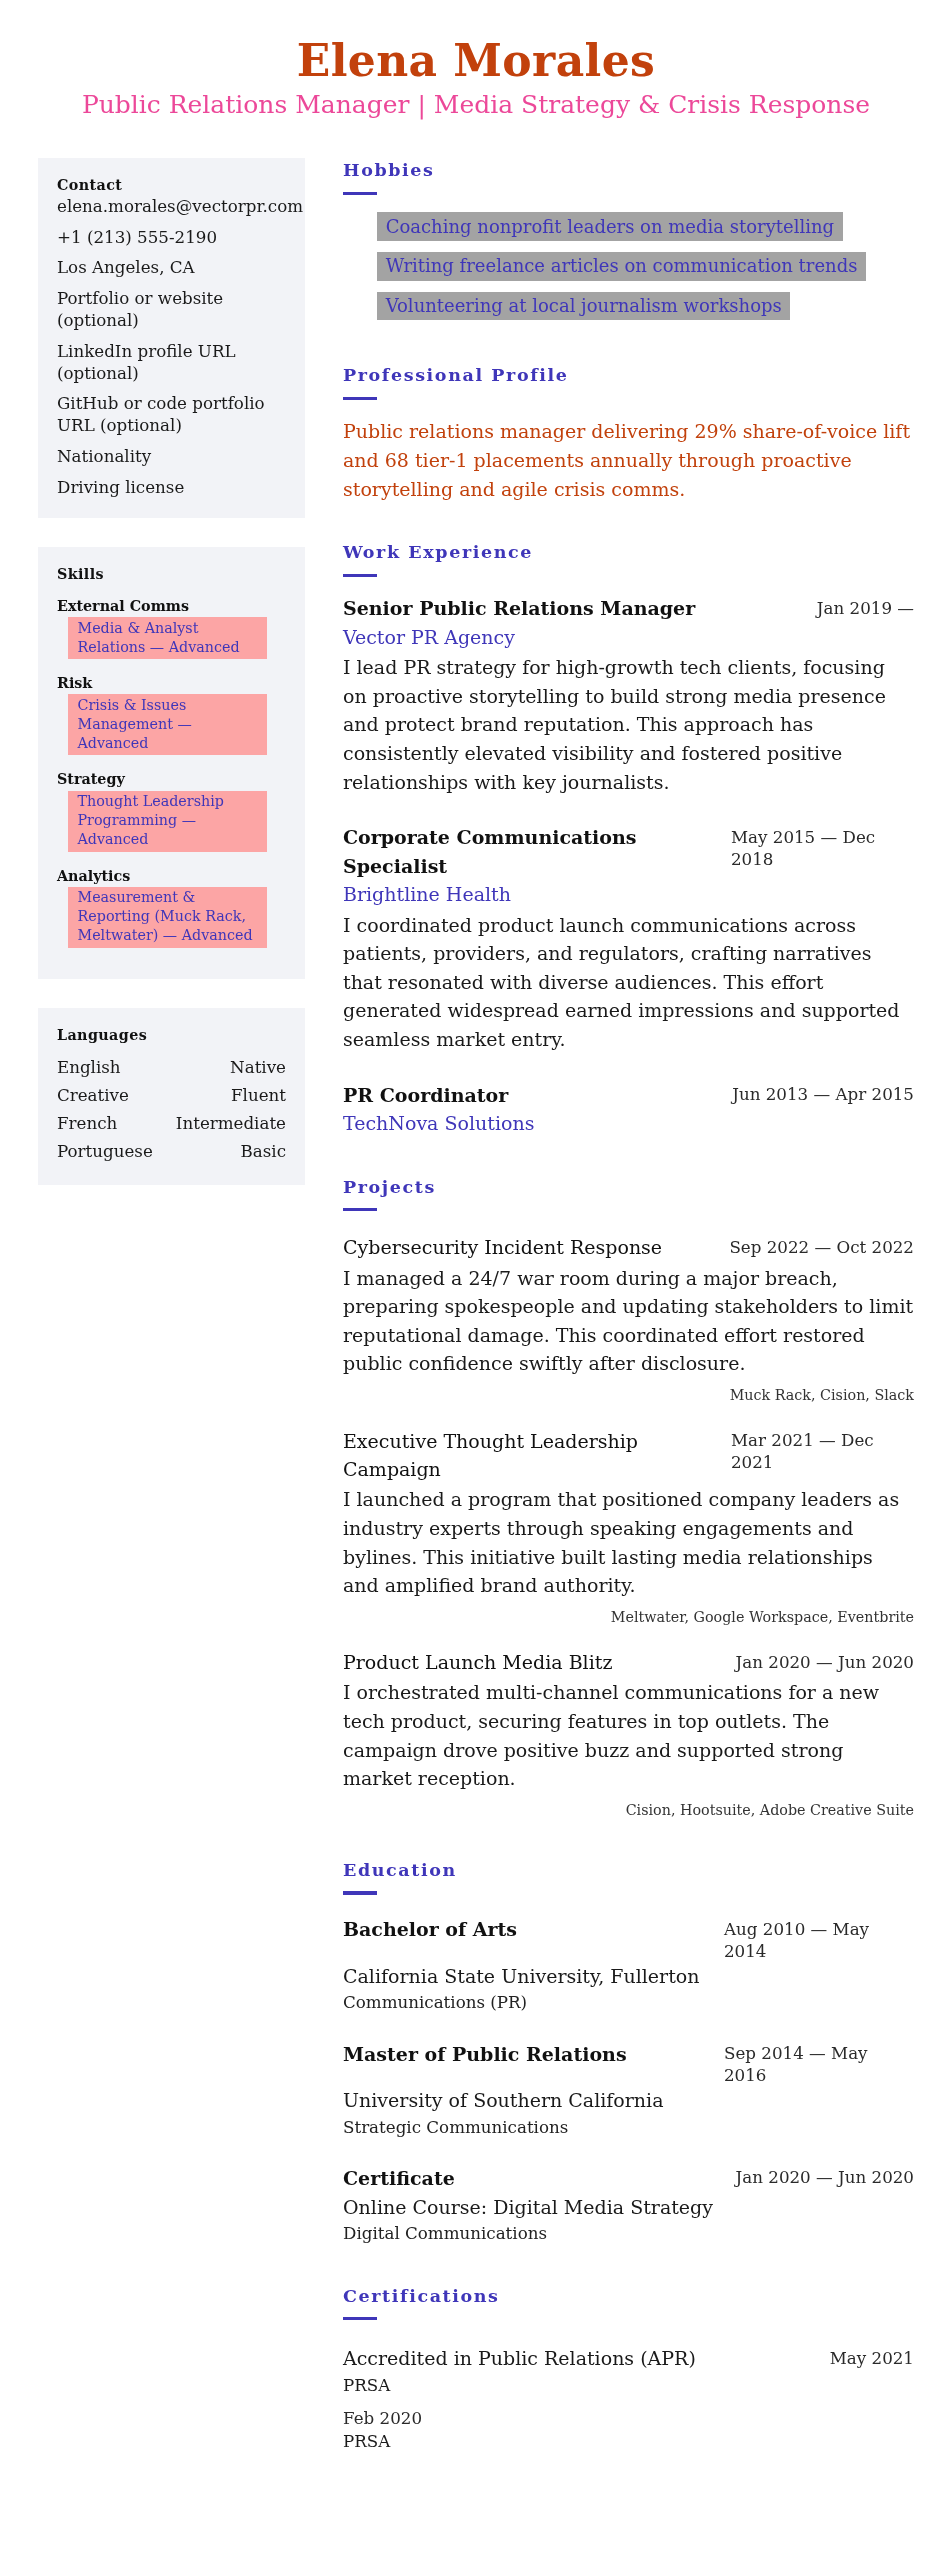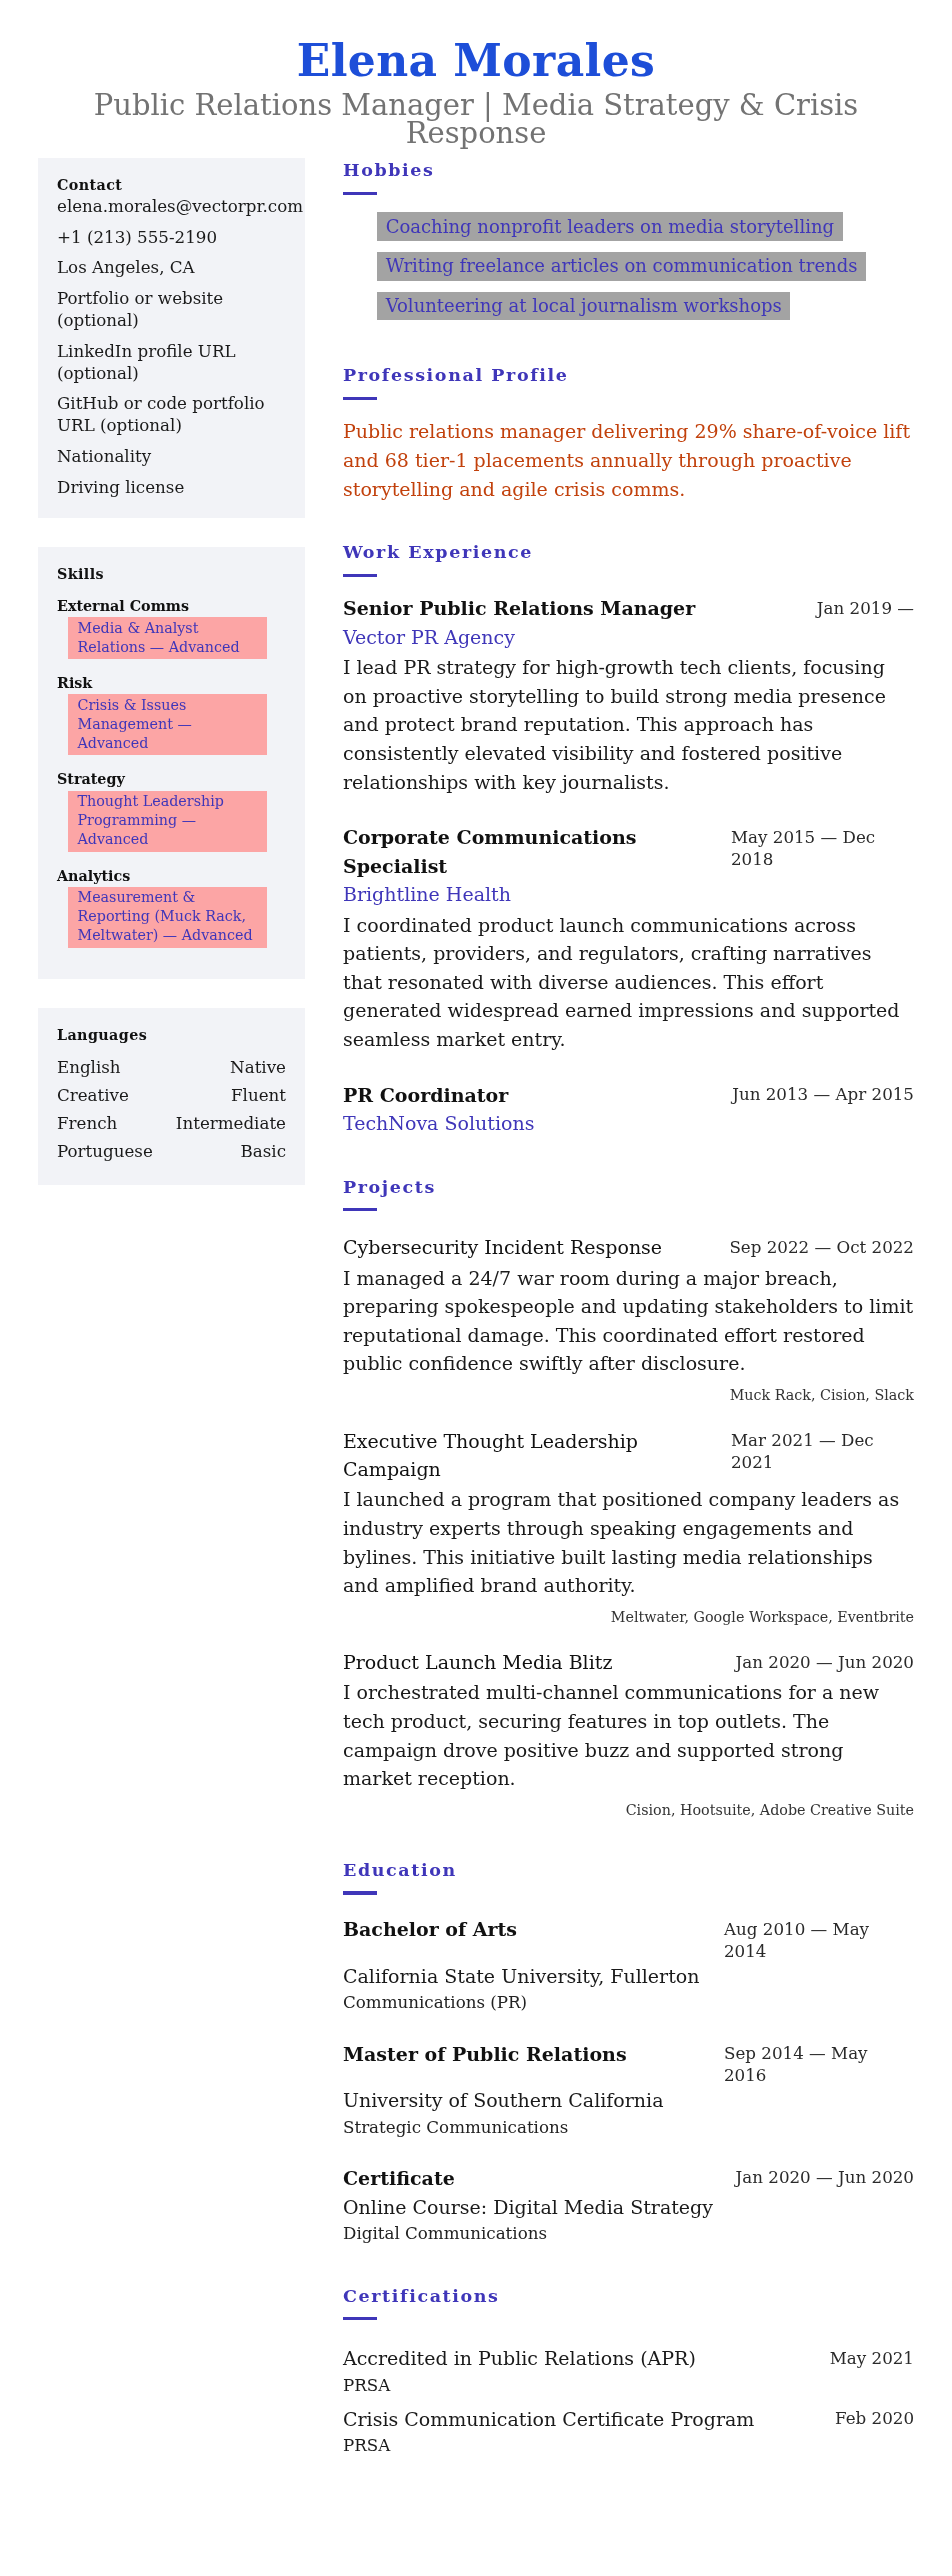--- a/index.html
+++ b/index.html
@@ -5,22 +5,22 @@
   * { box-sizing: border-box; margin: 0; padding: 0; }
   html, body { background: #ffffff; }
   body {
     width: 952px;
     min-height: 2576px;
     font-family: "DejaVu Serif", serif;
     color: #1a1a1a;
     padding: 0 38px 38px 38px;
   }
   .header { text-align: center; padding-top: 33px; height: 158px; }
-  .name { font-size: 44px; font-weight: bold; color: #1d4ed8; line-height: 56px; letter-spacing: 0.4px; }
-  .headline { font-size: 29px; color: #737373; line-height: 28.6px; margin-top: 1.6px; }
+  .name { font-size: 44px; font-weight: bold; color: #c2410c; line-height: 56px; letter-spacing: 0.4px; }
+  .headline { font-size: 25px; color: #ec4899; line-height: 28.6px; margin-top: 1.6px; }
 
   .layout { display: flex; gap: 38px; align-items: flex-start; }
   .sidebar { width: 267px; flex: 0 0 267px; }
   .main { width: 571px; flex: 0 0 571px; }
 
   .side-box { background: #f2f3f7; padding: 19px 19px 20.6px 19px; margin-bottom: 28.6px; }
   .side-title { font-size: 14.3px; font-weight: bold; color: #111; margin-bottom: 2px; letter-spacing: 0.4px; }
   .contact-item { font-size: 16.7px; line-height: 22px; margin-bottom: 8.7px; color: #1a1a1a; white-space: normal; }
   .contact-item.nowrap { white-space: nowrap; }
 
@@ -240,21 +240,20 @@
       <div class="cert-entry">
         <div class="entry-head">
           <div class="cert-name">Accredited in Public Relations (APR)</div>
           <div class="entry-date">May 2021</div>
         </div>
         <div class="cert-issuer">PRSA</div>
       </div>
 
       <div class="cert-entry">
         <div class="entry-head">
-          <div class="cert-name">Crisis Communication Certificate Program</div>
           <div class="entry-date">Feb 2020</div>
         </div>
         <div class="cert-issuer">PRSA</div>
       </div>
     </section>
 
   </main>
 </div>
 
 

